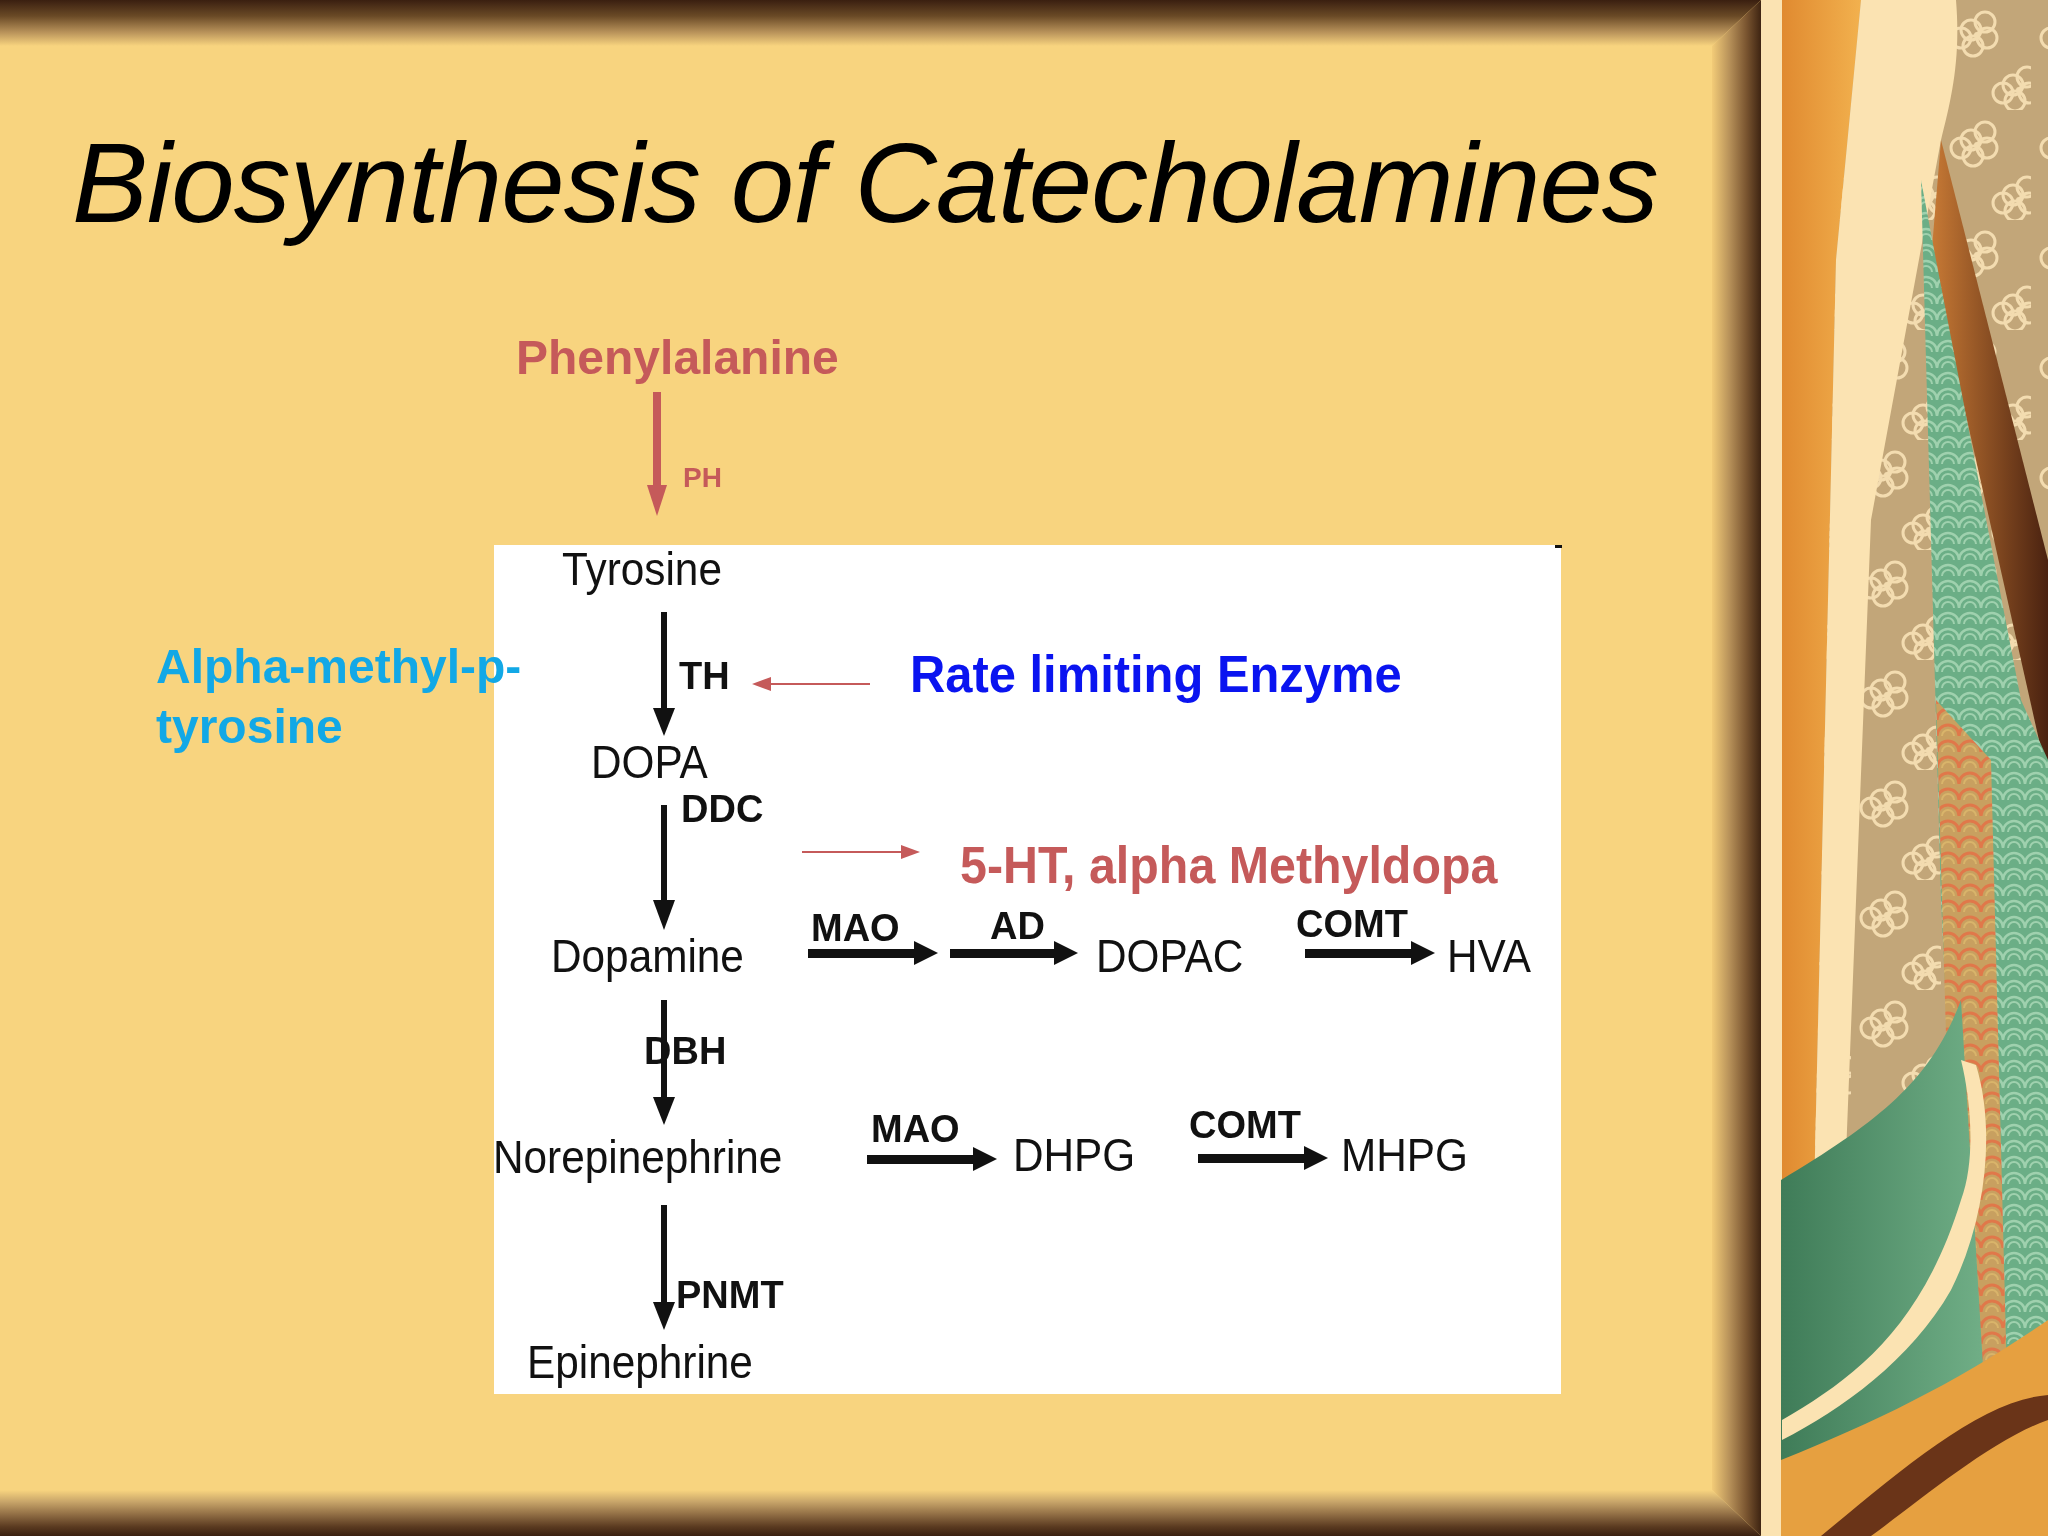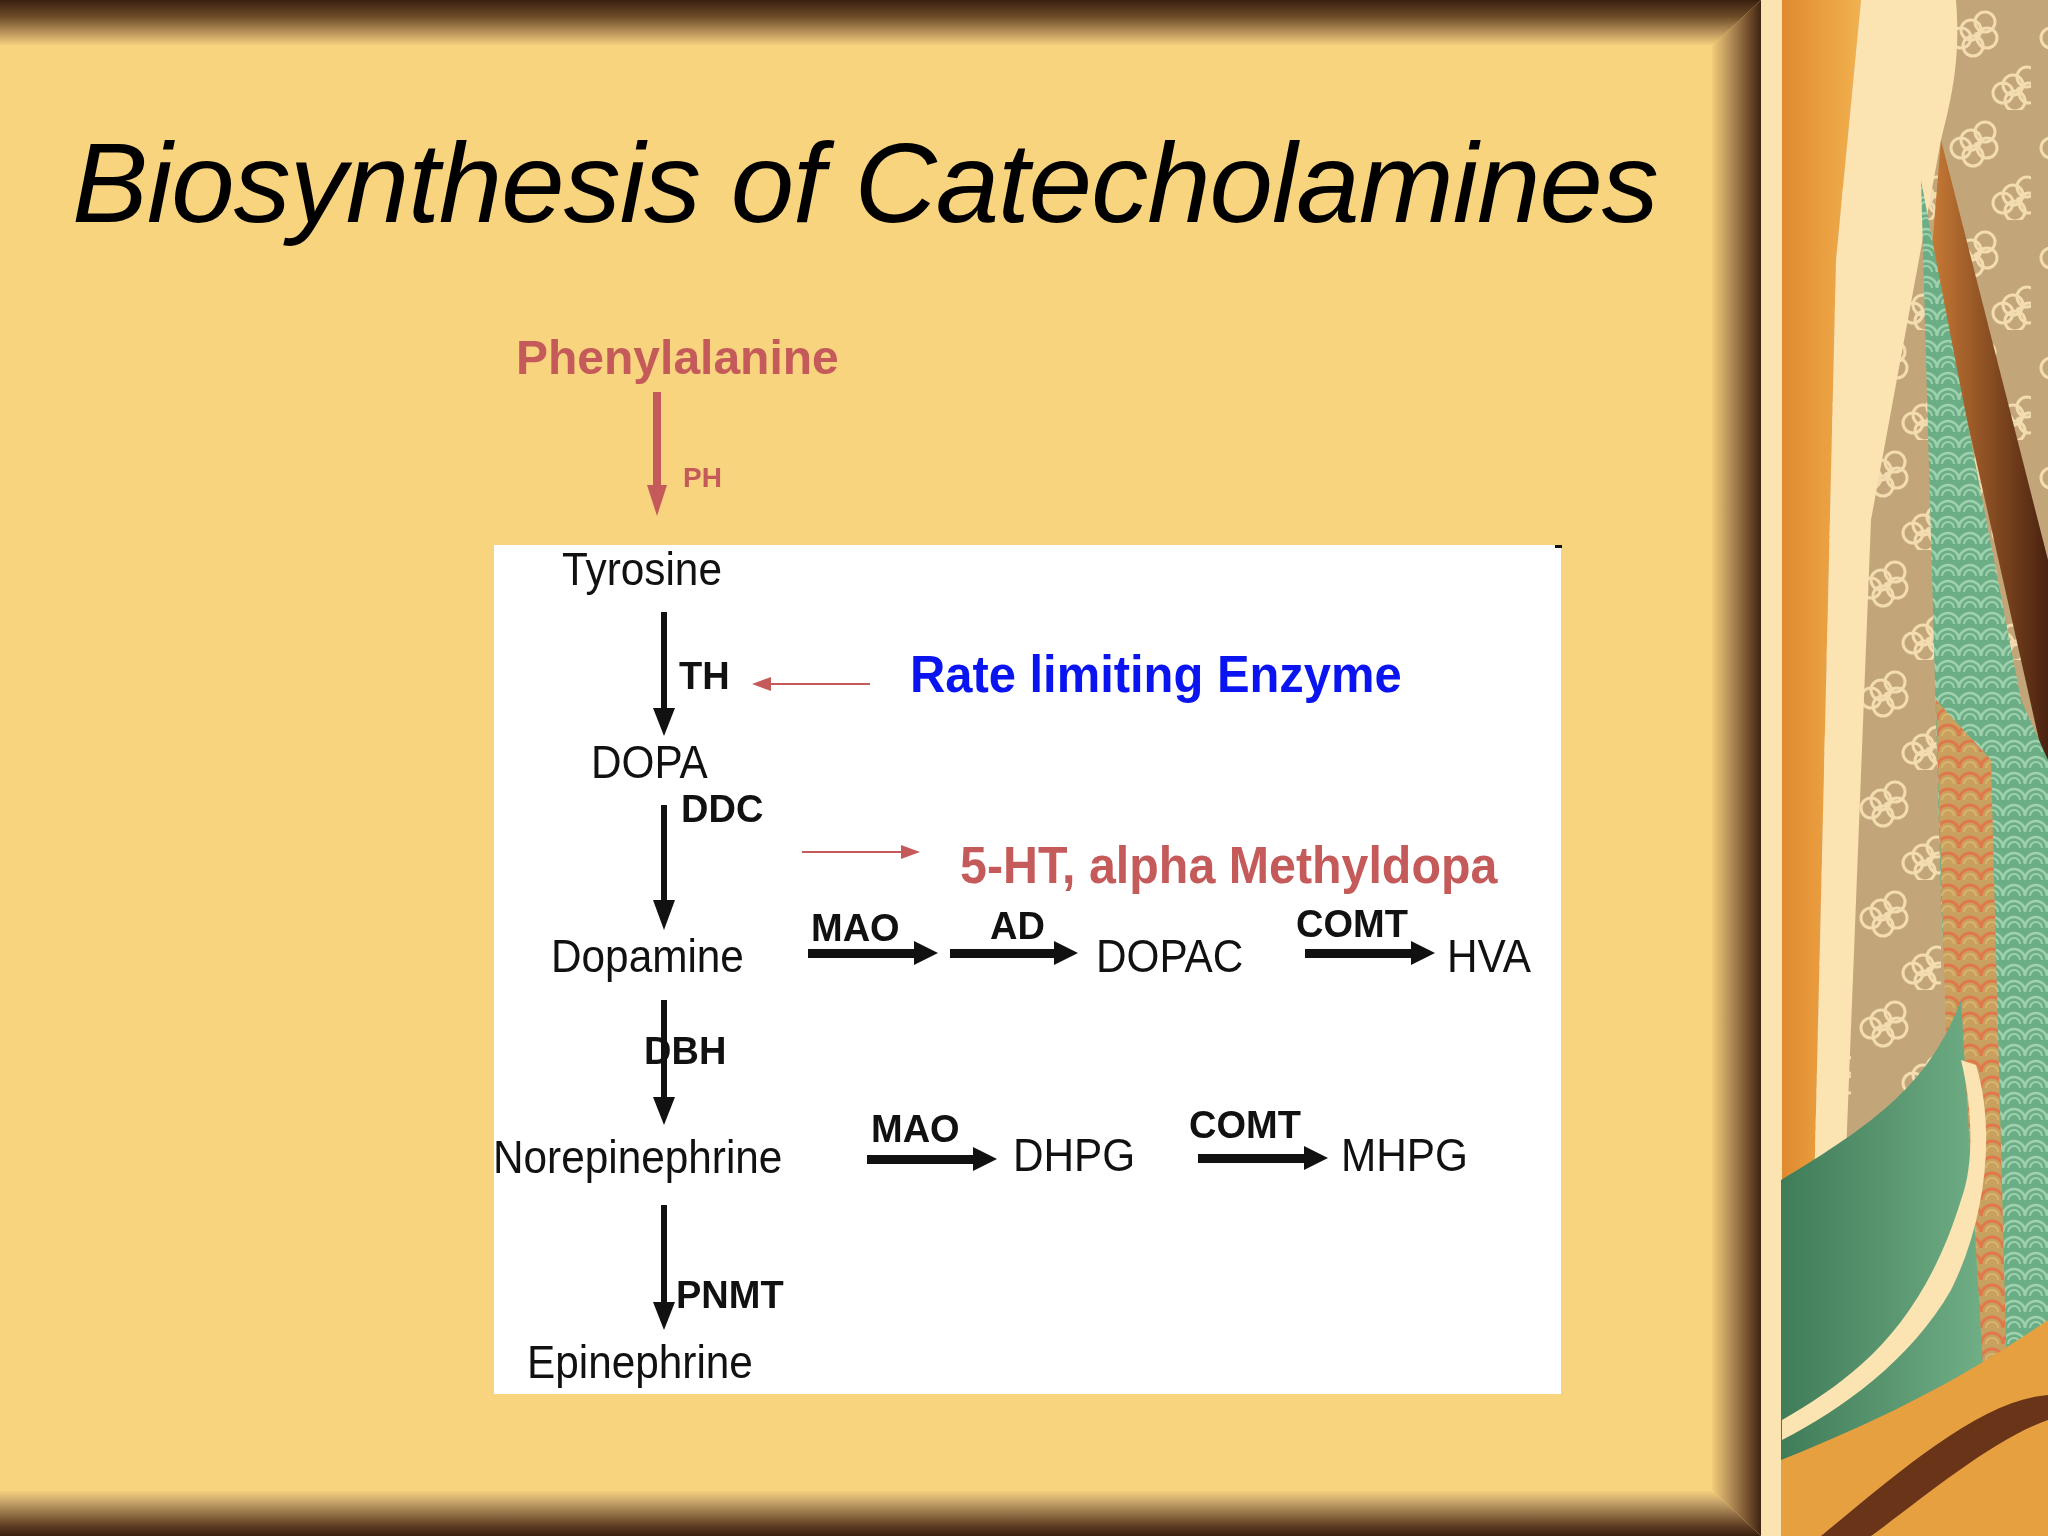--- a/index.html
+++ b/index.html
@@ -131,20 +131,24 @@
   </svg>
 
   <div class="title">Biosynthesis of Catecholamines</div>
 
   <div class="abs phe bold red">Phenylalanine</div>
   <div class="abs ph bold red">PH</div>
 
   <div class="diagram-box"></div>
   <div class="corner-mark"></div>
 
+  <div class="abs alpha bold cyan">
+    <div>Alpha-methyl-p-</div>
+    <div>tyrosine</div>
+  </div>
 
   <div class="cmp" style="left:562px; top:544px;">Tyrosine</div>
   <div class="cmp" style="left:591px; top:737px;">DOPA</div>
   <div class="cmp" style="left:551px; top:931px;">Dopamine</div>
   <div class="cmp" style="left:1096px; top:931px;">DOPAC</div>
   <div class="cmp" style="left:1447px; top:931px;">HVA</div>
   <div class="cmp" style="left:493px; top:1132px;">Norepinephrine</div>
   <div class="cmp" style="left:1013px; top:1130px;">DHPG</div>
   <div class="cmp" style="left:1341px; top:1130px;">MHPG</div>
   <div class="cmp" style="left:527px; top:1337px;">Epinephrine</div>

